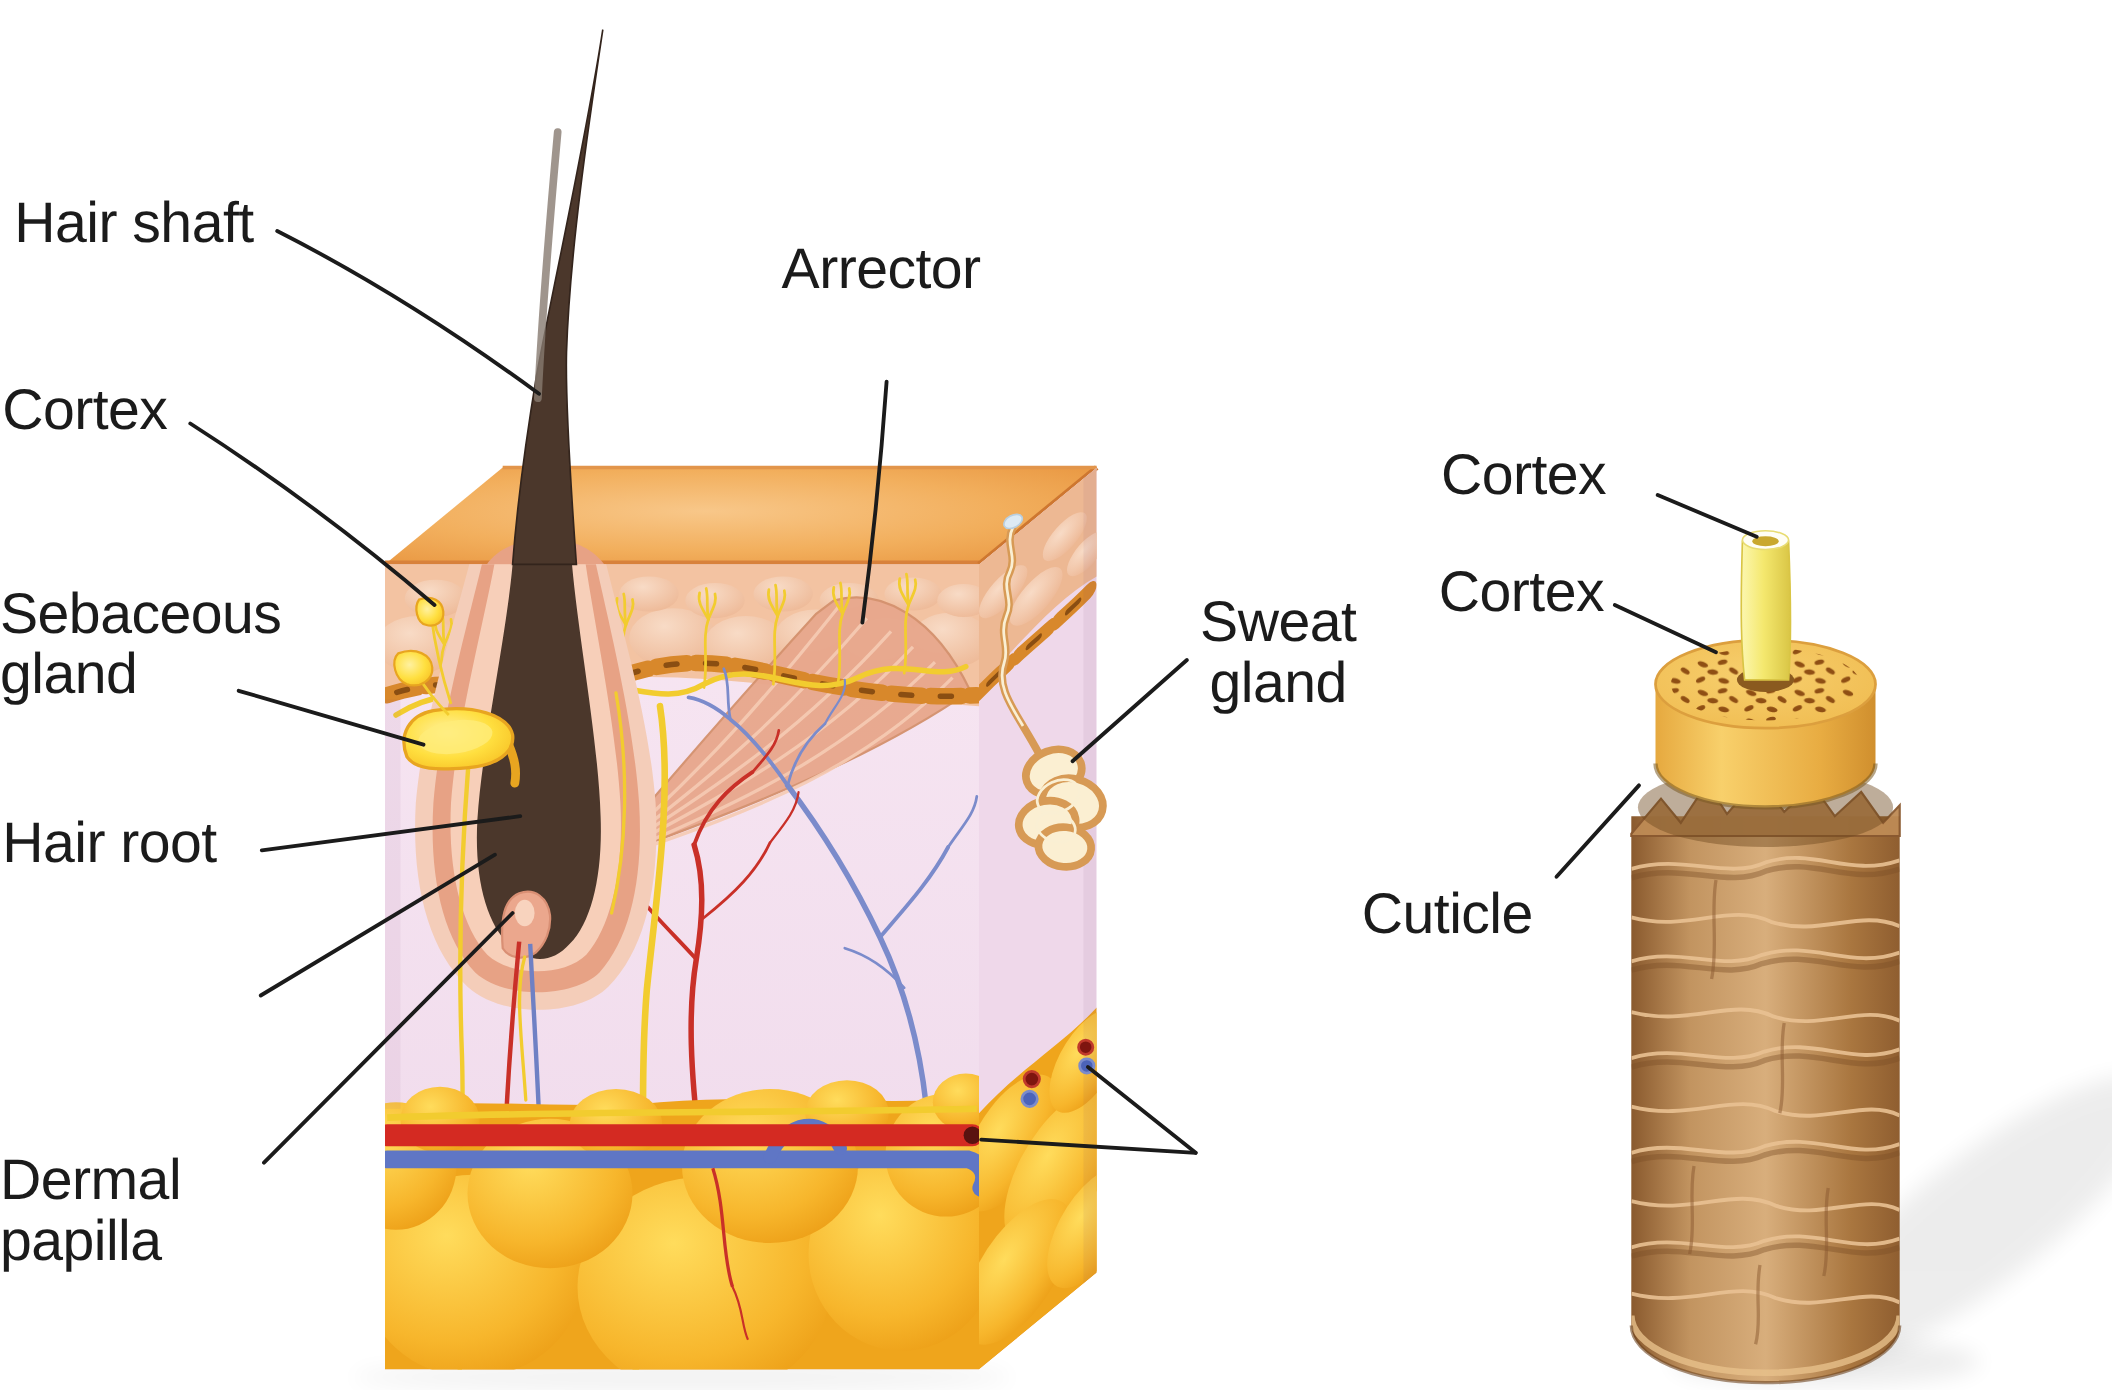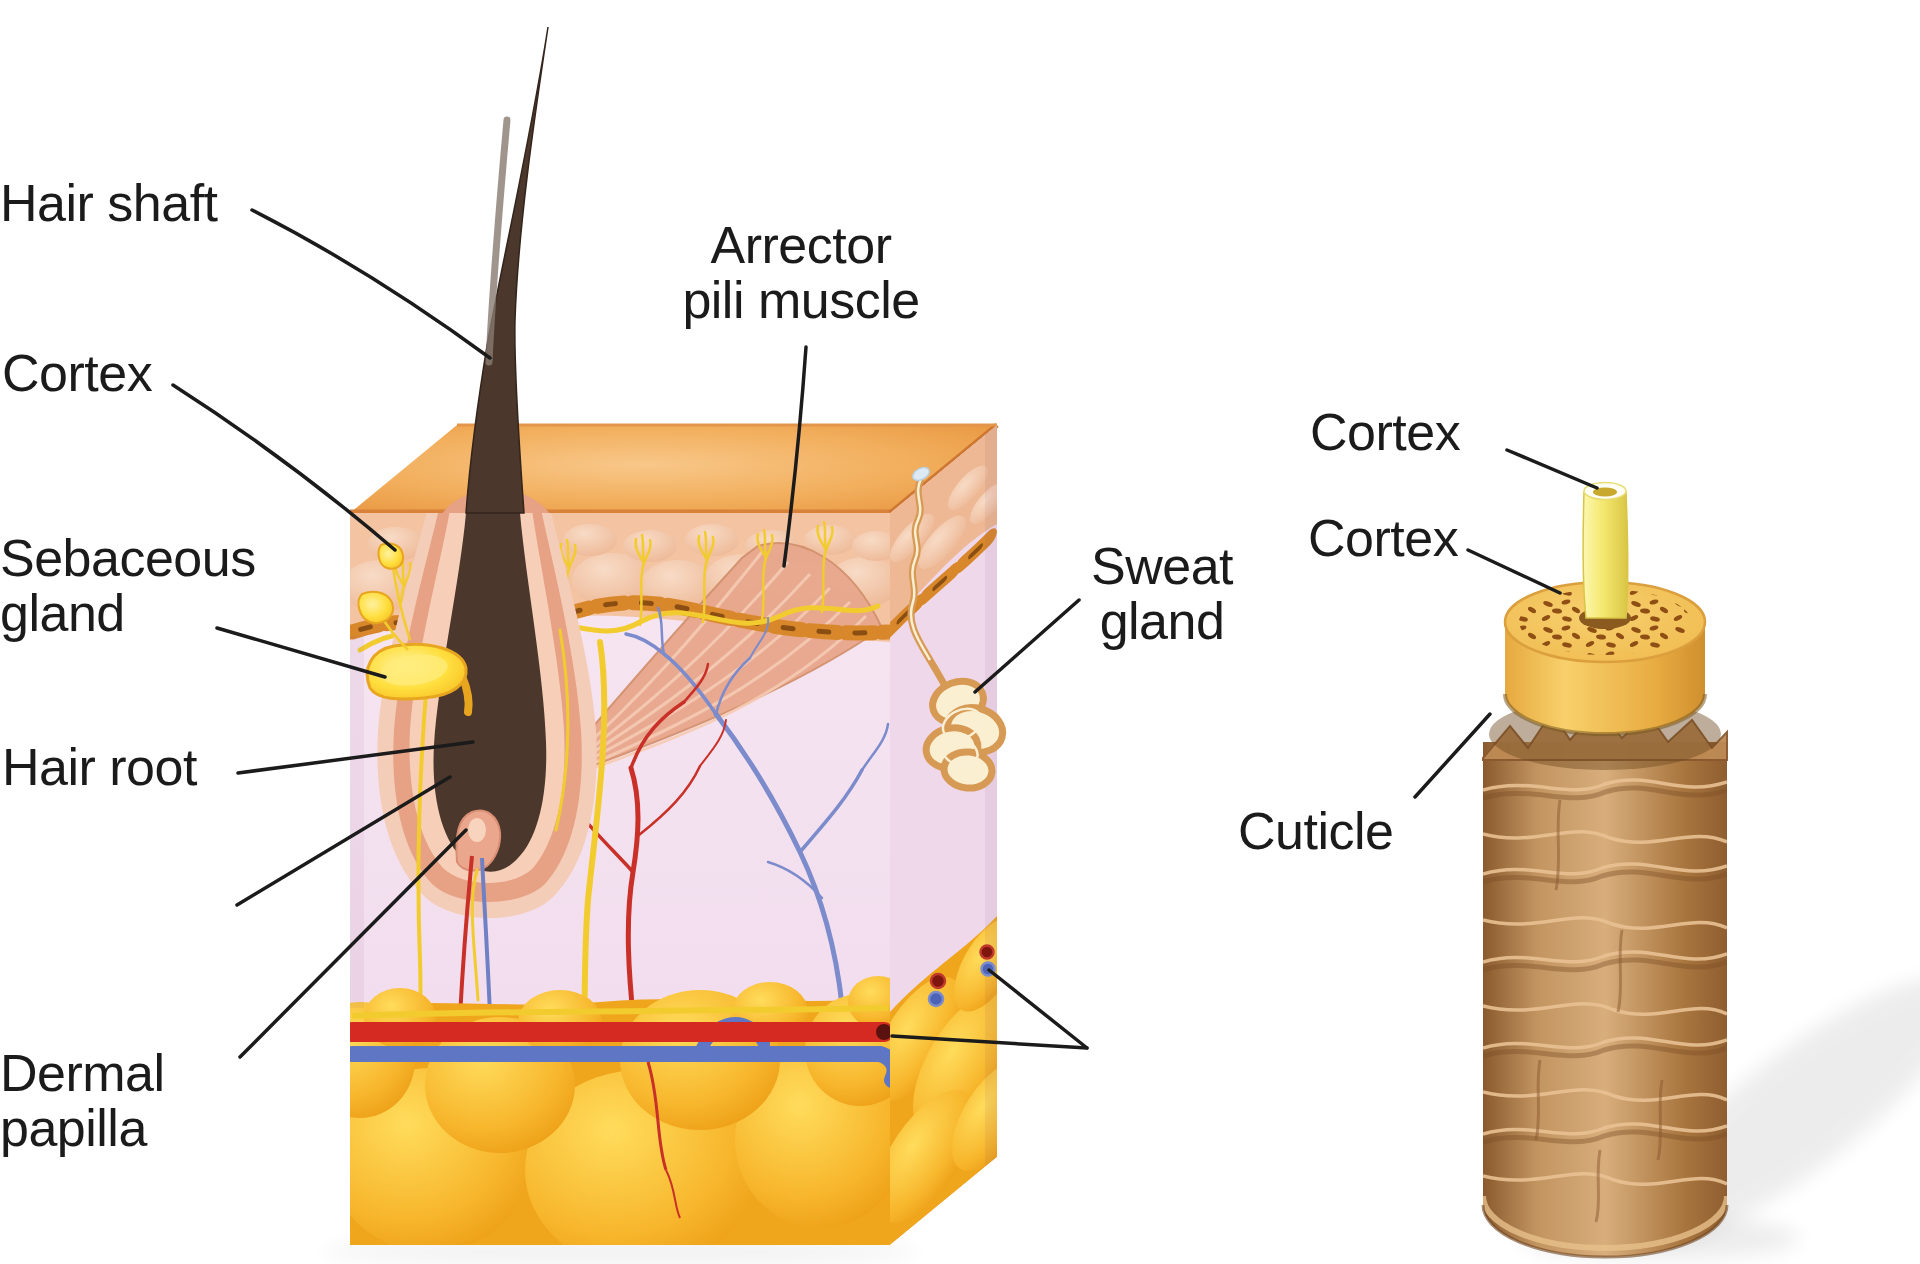--- a/index.html
+++ b/index.html
@@ -347,40 +347,39 @@
     <path d="M806,347 Q798,460 784,566"></path>
     <path d="M1079,600 L975,692"></path>
     <path d="M1087,1048 L989,970"></path>
     <path d="M1087,1048 L892,1036"></path>
     <path d="M1507,450 L1597,488"></path>
     <path d="M1468,550 L1560,593"></path>
     <path d="M1415,797 L1490,714"></path>
   </g>
 </svg>
 
-<div class="lbl" style="left:0px;top:176px">
+<div class="lbl" style="left:13px;top:176px">
       <span>Hair shaft</span>
     </div>
 <div class="lbl" style="left:2px;top:346px">
       <span>Cortex</span>
     </div>
 <div class="lbl" style="left:0px;top:531px">
   <span>Sebaceous</span>
   <span>gland</span>
 </div>
 <div class="lbl" style="left:2px;top:740px">
       <span>Hair root</span>
     </div>
 <div class="lbl" style="left:0px;top:1046px">
   <span>Dermal</span>
   <span>papilla</span>
 </div>
 <div class="lbl ctr" style="left:636px;top:218px;width:330px">
   <span>Arrector</span>
-  <span>pili muscle</span>
 </div>
 <div class="lbl ctr" style="left:1077px;top:539px;width:170px">
   <span>Sweat</span>
   <span>gland</span>
 </div>
 <div class="lbl" style="left:1310px;top:405px">
       <span>Cortex</span>
     </div>
 <div class="lbl" style="left:1308px;top:511px">
       <span>Cortex</span>

